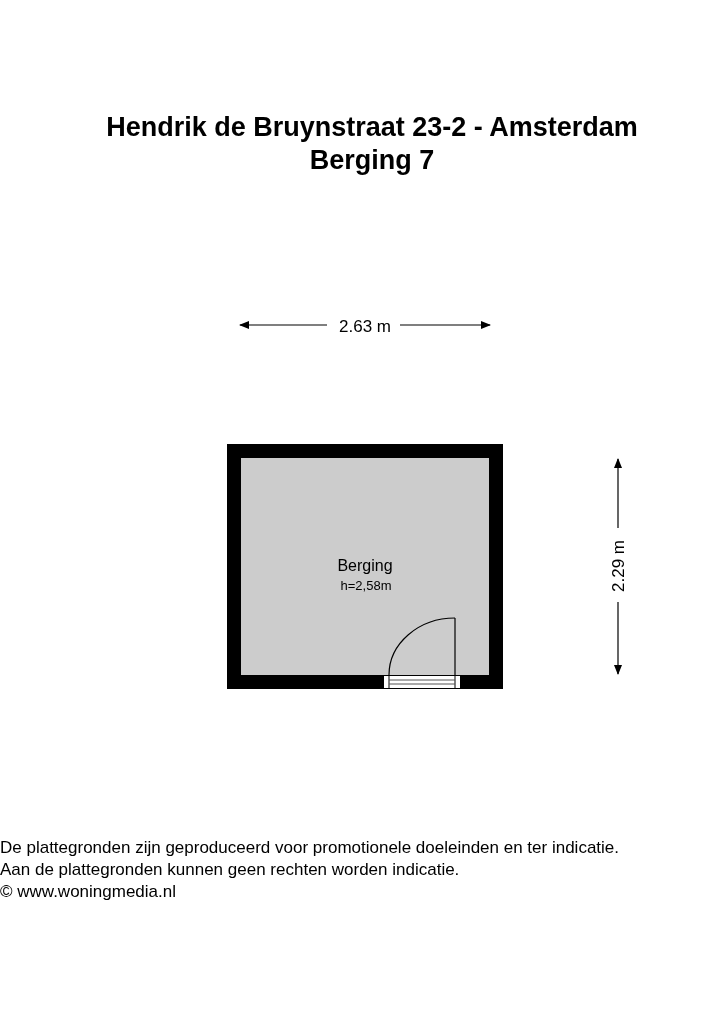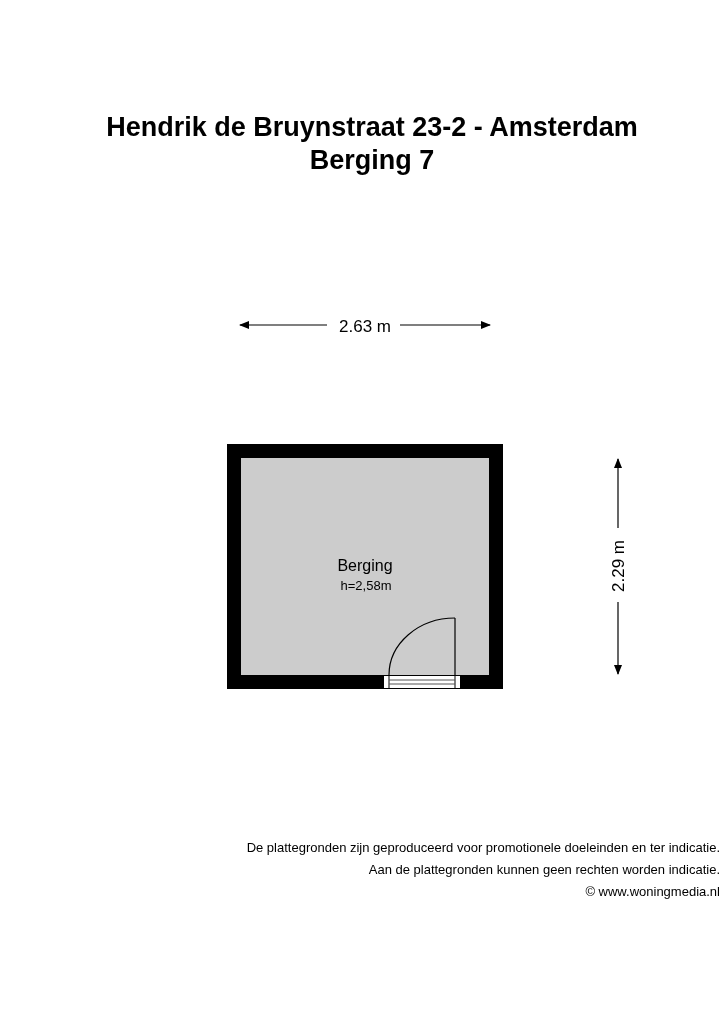--- a/index.html
+++ b/index.html
@@ -2,21 +2,21 @@
 <html><head>
 <meta charset="utf-8">
 <style>
   html, body { margin:0; padding:0; background:#ffffff; }
   body { width:720px; height:1017px; position:relative; overflow:hidden;
          font-family:"Liberation Sans", sans-serif; color:#000; }
   .title { position:absolute; left:0; width:720px; text-align:center; font-weight:bold;
            font-size:27px; line-height:32px;padding-left:12px; }
   #title1 { top:111px; }
   #title2 { top:144px; }
-  .disc { position:absolute; left:0; width:720px; text-align:right; font-size:13px; line-height:22px; }
+  .disc { position:absolute; left:0; width:720px; text-align:left; font-size:17px; line-height:22px; }
   #d1 { top:837px; }
   #d2 { top:859px; }
   #d3 { top:881px; }
   svg { position:absolute; left:0; top:0; }
   .svgtext { font-family:"Liberation Sans", sans-serif; fill:#000; }
 </style>
 </head>
 <body>
 
 <div id="title1" class="title">Hendrik de Bruynstraat 23-2 - Amsterdam</div>

